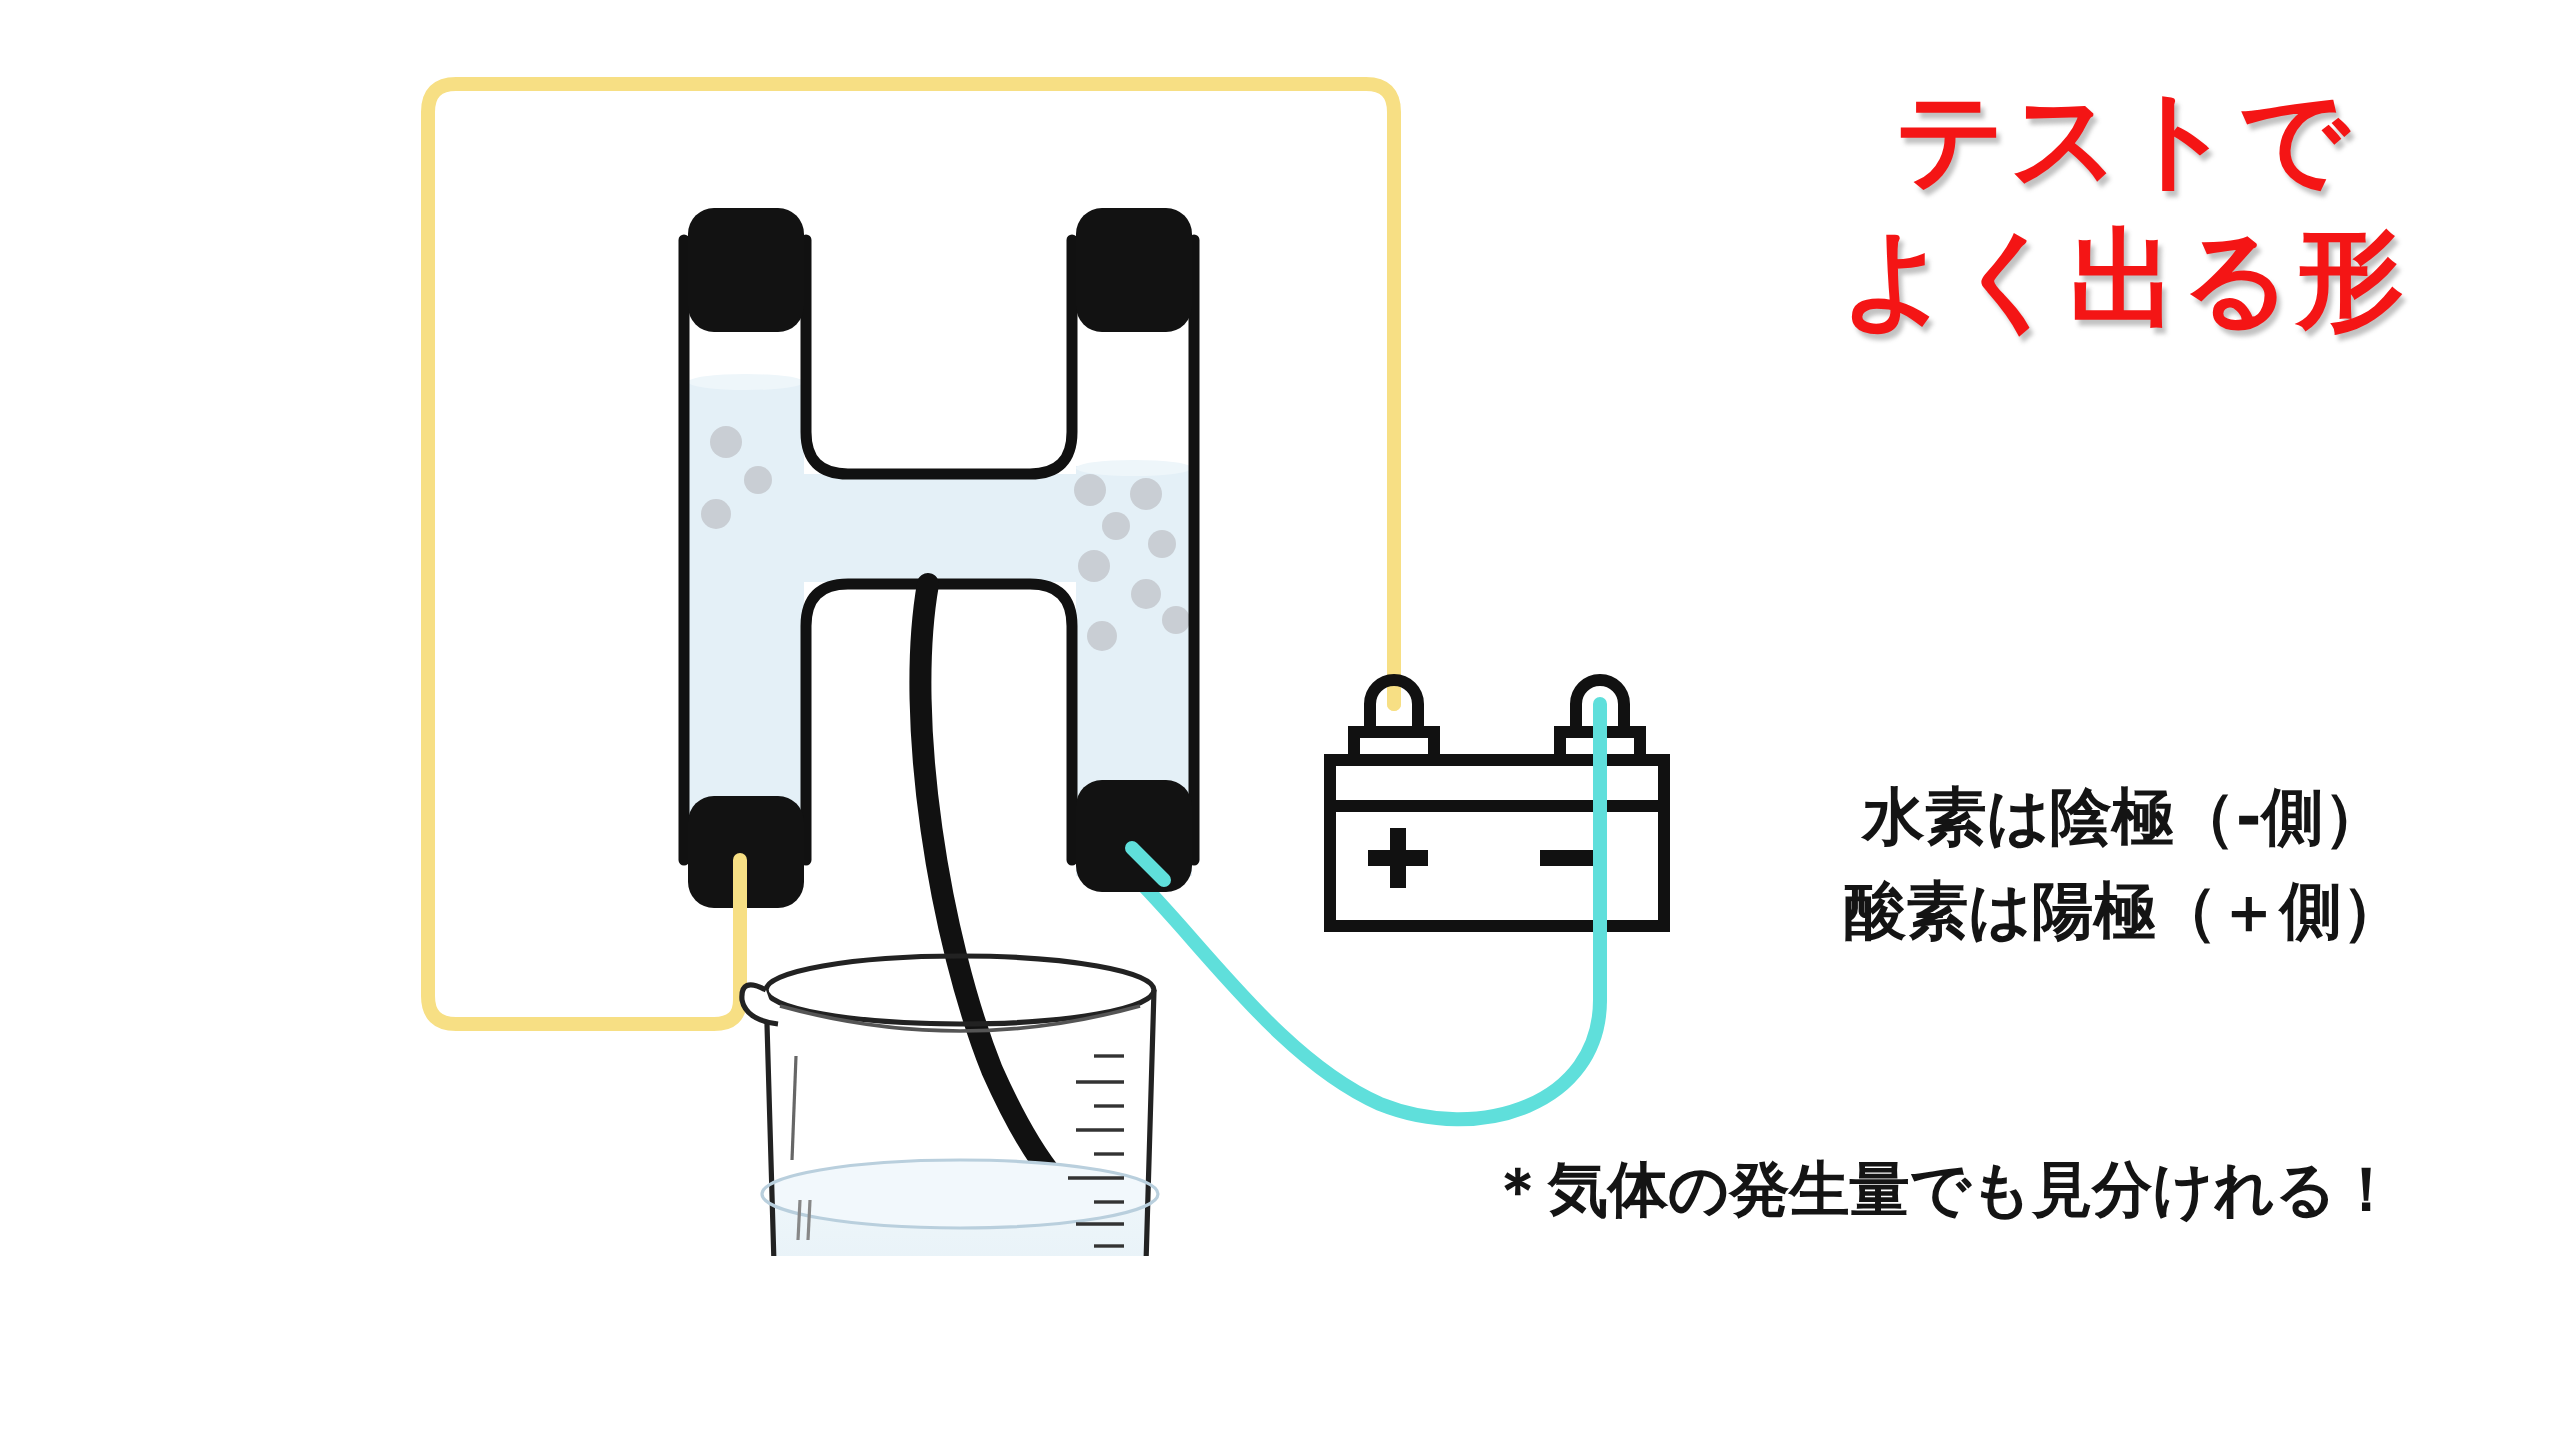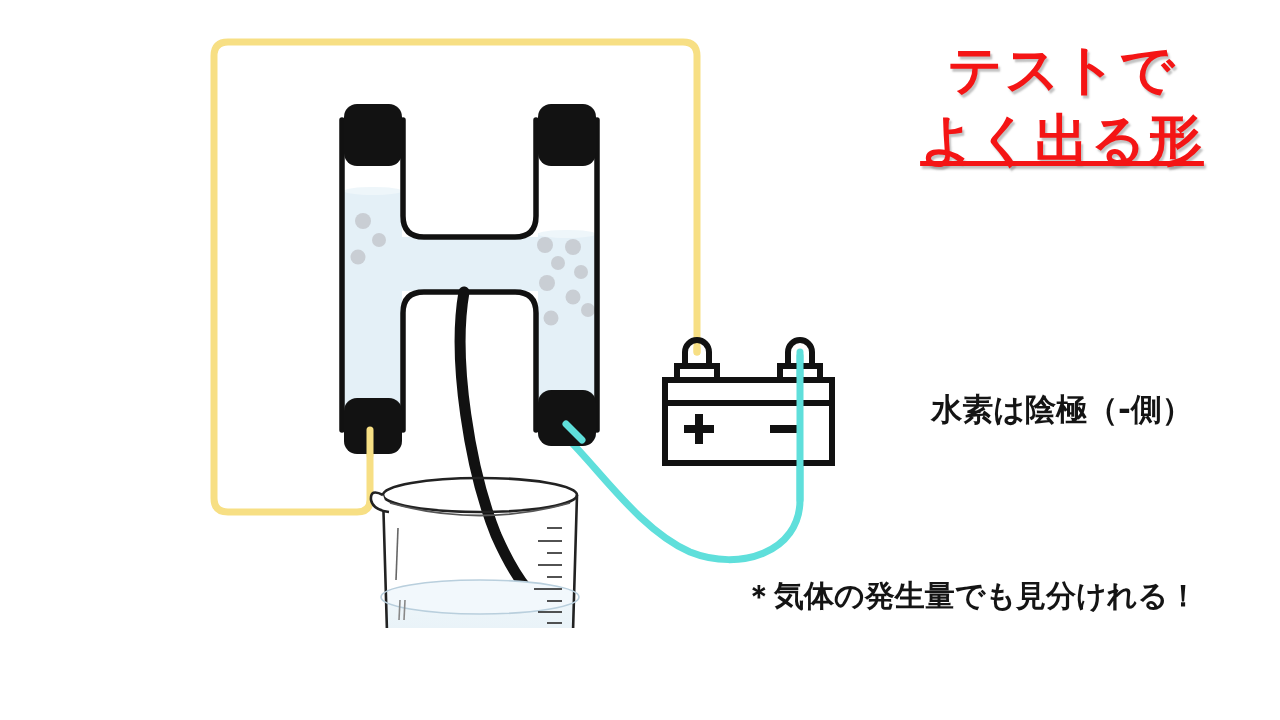--- a/index.html
+++ b/index.html
@@ -36,21 +36,21 @@
     left: 862px;
     top: 38px;
     width: 400px;
     text-align: center;
     color: #f41515;
     font-size: 54px;
     letter-spacing: 2px;
     text-shadow: 2px 3px 2px rgba(120,120,120,0.45);
   }
   #title-block .line { display: block; }
-  #title-block .line2 { margin-top: 6px; text-decoration: underline; }
+  #title-block .line2 { margin-top: 6px; }
   #note-block {
     left: 862px;
     top: 391px;
     width: 400px;
     text-align: center;
     color: #141414;
     font-size: 31px;
     letter-spacing: 0px;
   }
   #note-block .line { display: block; }
@@ -211,17 +211,18 @@
     <line x1="566" y1="424" x2="582" y2="440" stroke="#5fdfdb" stroke-width="7" stroke-linecap="round"></line>
   </svg>
 
   <div class="txt" id="title-block">
     <span class="line line1">テストで</span>
     <span class="line line2">よく出る形</span>
   </div>
 
   <div class="txt" id="note-block">
     <span class="line line1">水素は陰極（-側）</span>
+    <span class="line line2">酸素は陽極（＋側）</span>
   </div>
 
   <div class="txt" id="footnote">＊気体の発生量でも見分けれる！</div>
 
 </div>
 
 </body></html>

